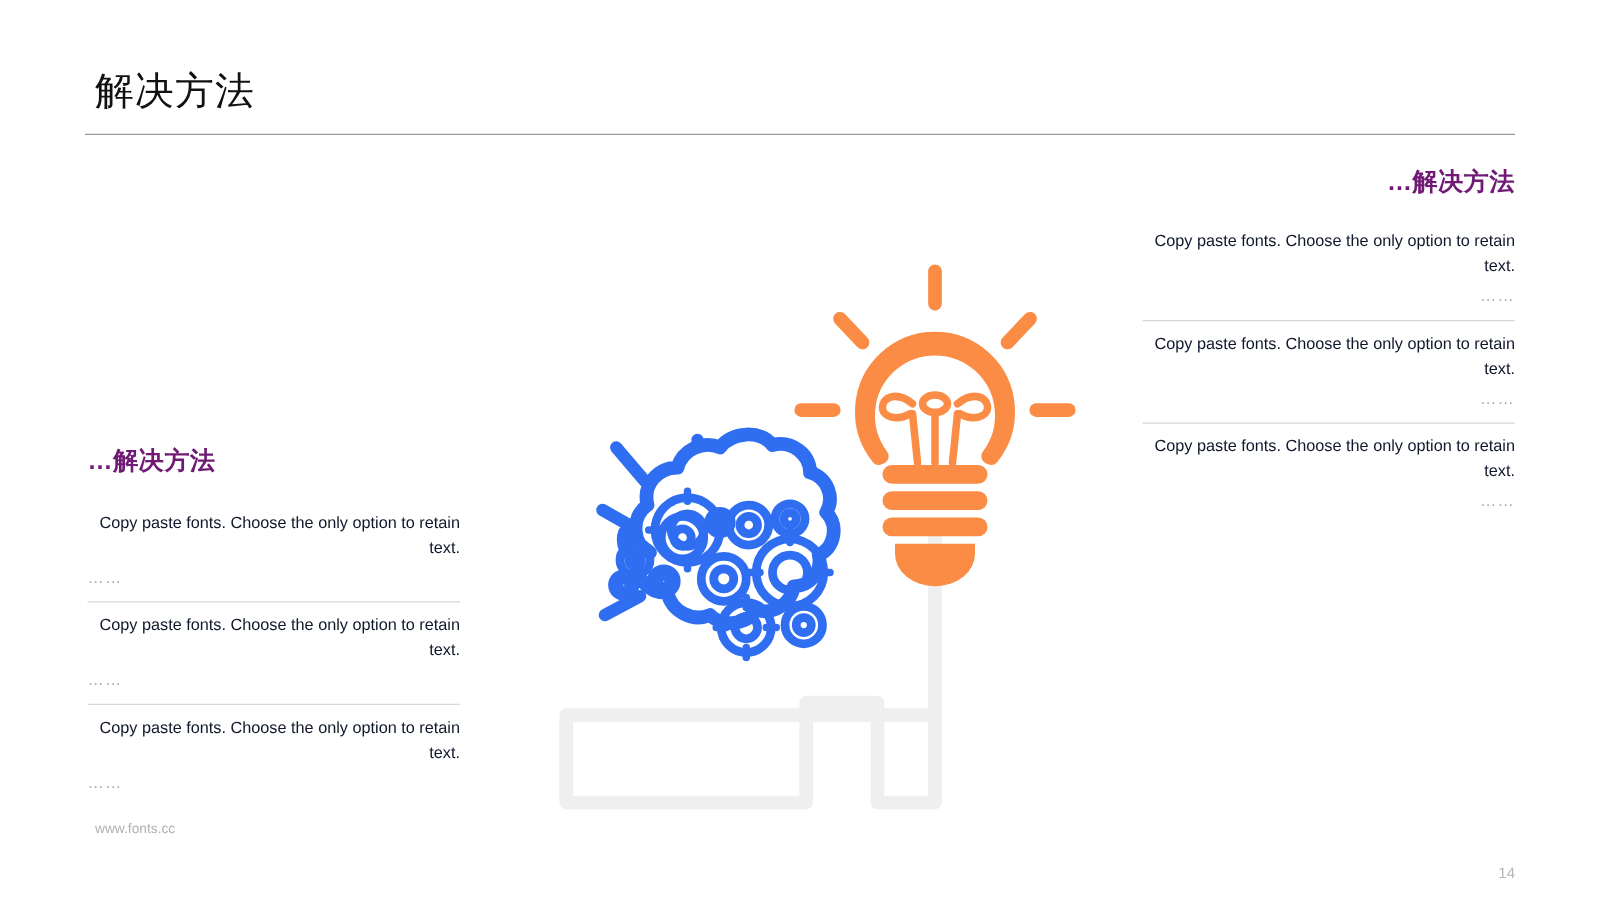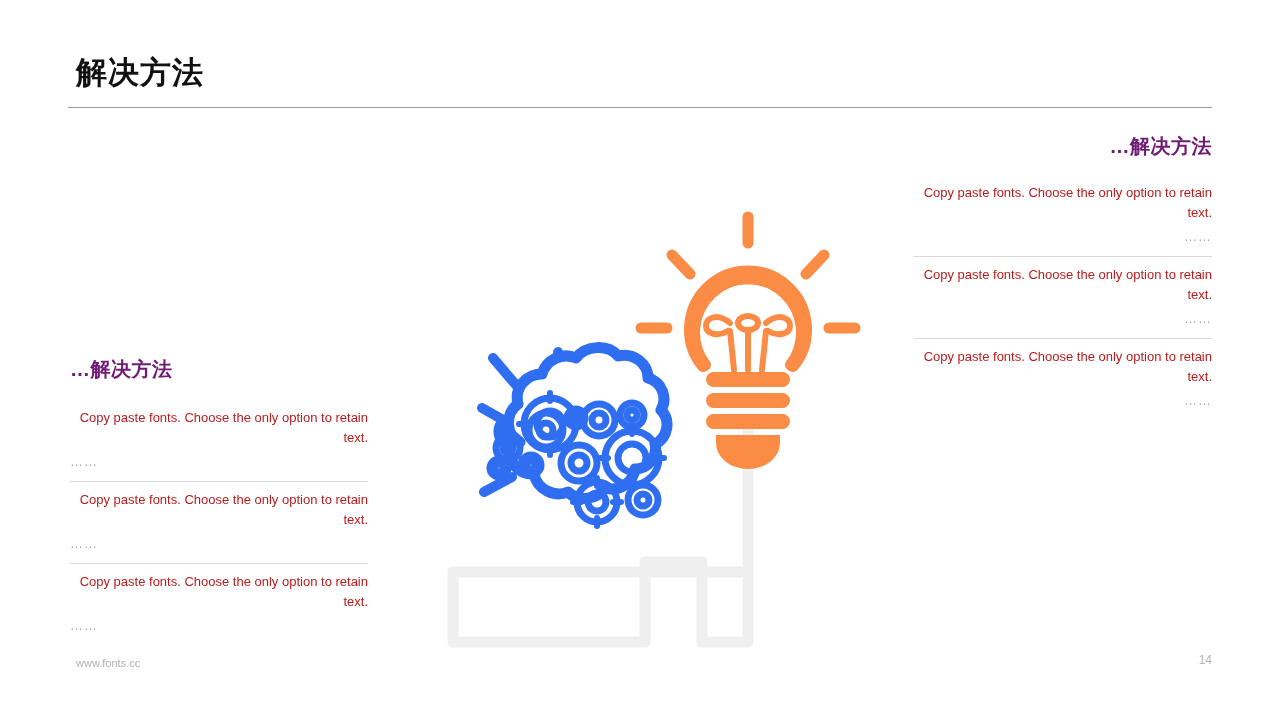--- a/index.html
+++ b/index.html
@@ -15,21 +15,21 @@
     font-family: "Liberation Sans", "DejaVu Sans", sans-serif;
     color: #1a1a1a;
   }
 
   
   .slide-title {
     position: absolute;
     left: 76px;
     top: 54px;
     font-size: 31px;
-    font-weight: bold;
+    font-weight: normal;
     letter-spacing: 1px;
     color: #111111;
     line-height: 1.2;
     white-space: nowrap;
     text-align: center;
   }
   .title-rule {
     position: absolute;
     left: 68px;
     top: 107px;
@@ -59,21 +59,21 @@
 
   .item {
     padding: 8px 0 9px 0;
   }
   .item + .item {
     border-top: 1px solid #d8d8d8;
   }
   .item-text {
     font-size: 13px;
     line-height: 20px;
-    color: #b91c1c;
+    color: #0f172a;
     margin: 0;
     text-align: right;
   }
   .item-dots {
     font-size: 13px;
     line-height: 20px;
     color: #a9a9a9;
     margin: 4px 0 0 0;
     letter-spacing: 1px;
   }
@@ -82,21 +82,21 @@
   .footer-url {
     position: absolute;
     left: 76px;
     top: 657px;
     font-size: 11px;
     color: #b0b0b0;
   }
   .page-number {
     position: absolute;
     right: 68px;
-    top: 653px;
+    top: 691px;
     font-size: 12px;
     color: #b5b5b5;
   }
 
   
   .illustration {
     position: absolute;
     left: 400px;
     top: 180px;
     width: 480px;

